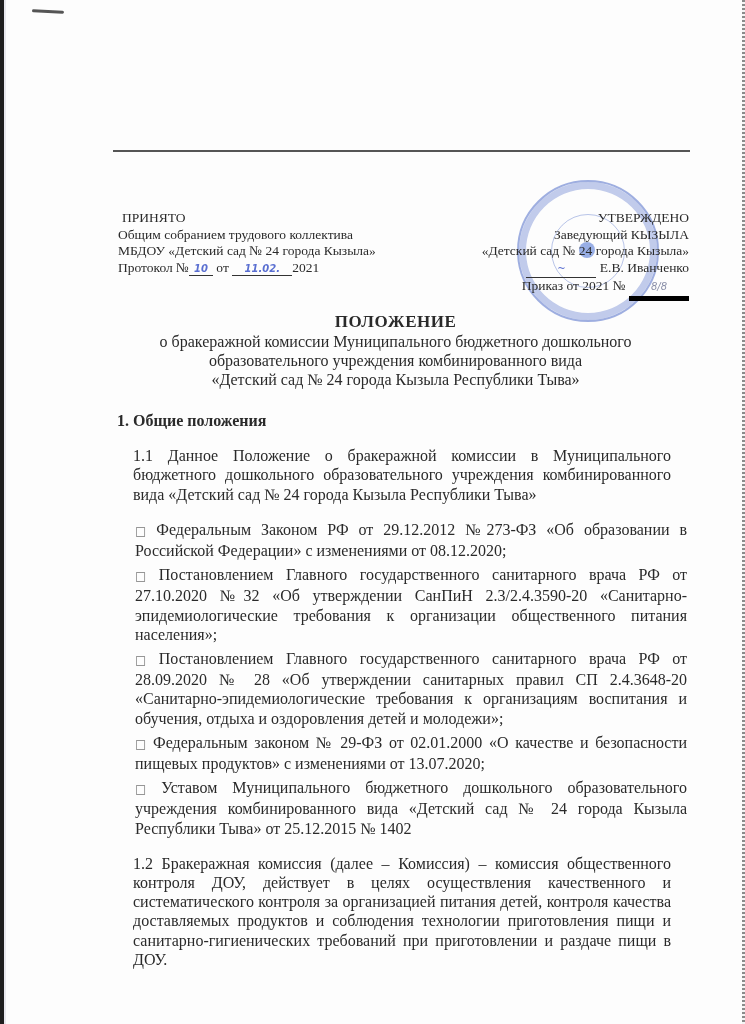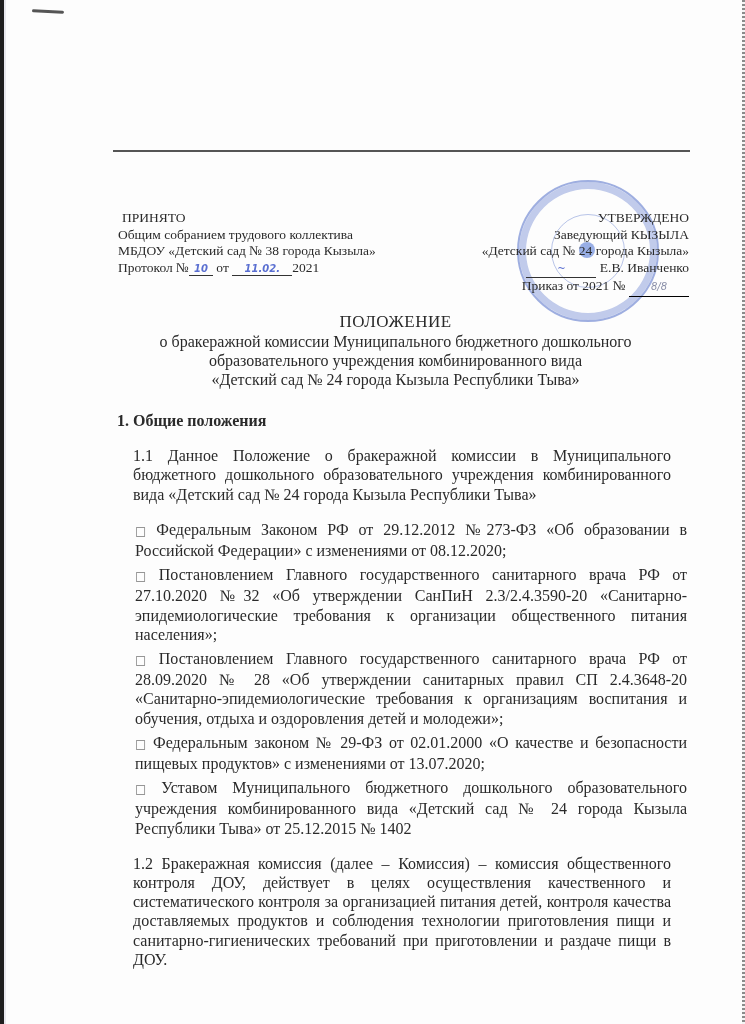--- a/index.html
+++ b/index.html
@@ -44,42 +44,42 @@
       position: absolute; right: 56px; top: 210px; font-size: 13.5px; line-height: 16.5px; text-align: right;
     }
     .handwritten {
       display: inline-block; color: #5a6fd1; font-style: italic;
       font-family: "DejaVu Sans", sans-serif; font-size: 10px;
       border-bottom: 1px solid #333; text-align: center; line-height: 12px; font-weight: bold;
     }
     .hw-num { width: 24px; }
     .hw-date { width: 60px; }
     .sign-line { display: inline-block; width: 70px; border-bottom: 1px solid #333; color: #5a6fd1; font-style: italic; font-size: 10px; font-family: "DejaVu Sans", sans-serif; text-align: center; }
-    .order-line { display: inline-block; width: 60px; border-bottom: 1px solid #000000; color: #8a8fa8; font-style: italic; font-size: 10px; font-family: "DejaVu Sans", sans-serif; text-align: center; }
+    .order-line { display: inline-block; width: 60px; border-bottom: 5px solid #000000; color: #8a8fa8; font-style: italic; font-size: 10px; font-family: "DejaVu Sans", sans-serif; text-align: center; }
 
     .stamp {
       position: absolute; left: 517px; top: 180px; width: 138px; height: 138px;
       border-radius: 50%;
       border: 2px solid rgba(80,110,200,0.55);
       box-shadow: inset 0 0 0 6px rgba(255,255,255,0), inset 0 0 0 7px rgba(80,110,200,0.35);
       pointer-events: none;
     }
     .stamp-inner {
       position: absolute; left: 32px; top: 32px; width: 72px; height: 72px; border-radius: 50%;
       border: 1.5px solid rgba(80,110,200,0.4);
     }
     .stamp-center {
       position: absolute; left: 60px; top: 60px; width: 16px; height: 16px; border-radius: 50%;
       background: rgba(70,110,210,0.55);
     }
 
     .doc-title {
       position: absolute; left: 113px; top: 312px; width: 565px; text-align: center;
     }
-    .doc-title .main { font-weight: normal; font-size: 17px; line-height: 20px; letter-spacing: 0.5px; }
+    .doc-title .main { font-weight: bold; font-size: 17px; line-height: 20px; letter-spacing: 0.5px; }
     .doc-title .sub { font-size: 16px; line-height: 19px; }
 
     .body-text {
       position: absolute; left: 117px; top: 411px; width: 570px;
       font-size: 16px; line-height: 19.2px; text-align: justify;
     }
     .section-h { font-weight: bold; }
     .para { margin: 16px; }
     .bullet { margin-top: 5px; margin-left: 18px; }
     .bullet .box { font-family: "DejaVu Sans", sans-serif; font-size: 12px; color: #777; margin-right: 4px; }
@@ -92,21 +92,21 @@
 <div class="scan-edge-right"></div>
 <div class="corner-mark"></div>
 
 <div class="page">
 
   <div class="header-rule"></div>
 
   <div class="approve-left">
     <div class="title">ПРИНЯТО</div>
     <div>Общим собранием трудового коллектива</div>
-    <div>МБДОУ «Детский сад № 38 города  Кызыла»</div>
+    <div>МБДОУ «Детский сад № 24 города  Кызыла»</div>
     <div>
       <span>Протокол №</span><span class="handwritten hw-num">10</span><span> от </span><span class="handwritten hw-date">11.02.</span><span>2021</span>
     </div>
   </div>
 
   <div class="stamp">
     <div class="stamp-inner"></div>
     <div class="stamp-center"></div>
   </div>
 

